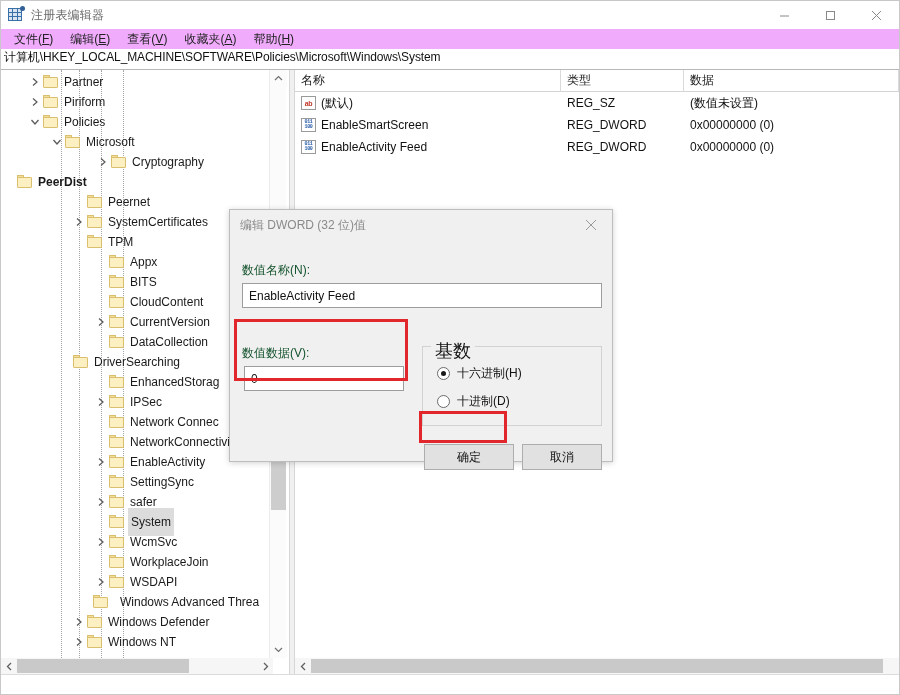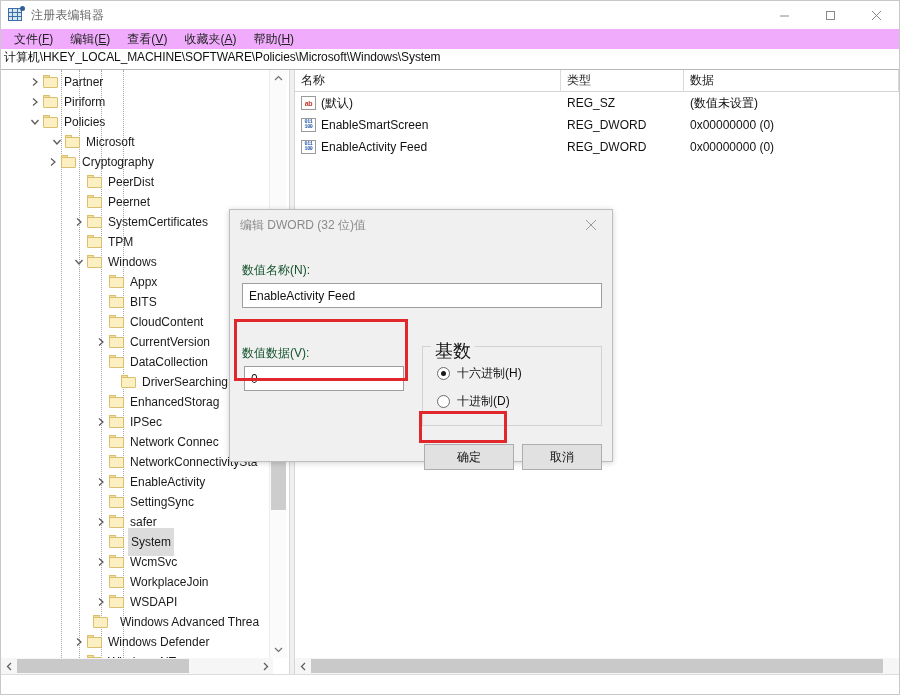--- a/index.html
+++ b/index.html
@@ -460,80 +460,68 @@
               <svg width="10" height="8" viewBox="0 0 10 8">
                 <polyline points="1.5,2 5,6 8.5,2" fill="none" stroke="currentColor" stroke-width="1.3"></polyline>
               </svg>
             </span>
             <span class="folder">
               <span class="tab"></span>
               <span class="body"></span>
             </span>
             <span class="tree-label">Microsoft</span>
           </div>
-          <div class="tree-row" style="padding-left: 44px;">
+          <div class="tree-row" style="padding-left: 94px;">
             <span class="twisty">
               <svg width="8" height="10" viewBox="0 0 8 10">
                 <polyline points="2,1.5 6,5 2,8.5" fill="none" stroke="currentColor" stroke-width="1.2"></polyline>
               </svg>
             </span>
             <span class="folder">
               <span class="tab"></span>
               <span class="body"></span>
             </span>
             <span class="tree-label">Cryptography</span>
           </div>
+          <div class="tree-row" style=" font-weight: bold;">
+            <span class="twisty"></span>
+            <span class="folder">
+              <span class="tab"></span>
+              <span class="body"></span>
+            </span>
+            <span class="tree-label">PeerDist</span>
+          </div>
           <div class="tree-row" style="padding-left: 70px;">
             <span class="twisty"></span>
             <span class="folder">
               <span class="tab"></span>
               <span class="body"></span>
             </span>
-            <span class="tree-label">PeerDist</span>
+            <span class="tree-label">Peernet</span>
           </div>
           <div class="tree-row" style="padding-left: 70px;">
-            <span class="twisty"></span>
-            <span class="folder">
-              <span class="tab"></span>
-              <span class="body"></span>
-            </span>
-            <span class="tree-label">Peernet</span>
+            <span class="twisty">
+              <svg width="8" height="10" viewBox="0 0 8 10">
+                <polyline points="2,1.5 6,5 2,8.5" fill="none" stroke="currentColor" stroke-width="1.2"></polyline>
+              </svg>
+            </span>
+            <span class="folder">
+              <span class="tab"></span>
+              <span class="body"></span>
+            </span>
+            <span class="tree-label">SystemCertificates</span>
           </div>
           <div class="tree-row" style="padding-left: 70px;">
-            <span class="twisty">
-              <svg width="8" height="10" viewBox="0 0 8 10">
-                <polyline points="2,1.5 6,5 2,8.5" fill="none" stroke="currentColor" stroke-width="1.2"></polyline>
-              </svg>
-            </span>
-            <span class="folder">
-              <span class="tab"></span>
-              <span class="body"></span>
-            </span>
-            <span class="tree-label">SystemCertificates</span>
-          </div>
-          <div class="tree-row" style="padding-left: 70px;">
             <span class="twisty"></span>
             <span class="folder">
               <span class="tab"></span>
               <span class="body"></span>
             </span>
             <span class="tree-label">TPM</span>
           </div>
-          <div class="tree-row" style="padding-left: 70px;">
-            <span class="twisty">
-              <svg width="10" height="8" viewBox="0 0 10 8">
-                <polyline points="1.5,2 5,6 8.5,2" fill="none" stroke="currentColor" stroke-width="1.3"></polyline>
-              </svg>
-            </span>
-            <span class="folder">
-              <span class="tab"></span>
-              <span class="body"></span>
-            </span>
-            <span class="tree-label">Windows</span>
-          </div>
           <div class="tree-row" style="padding-left: 92px;">
             <span class="twisty"></span>
             <span class="folder">
               <span class="tab"></span>
               <span class="body"></span>
             </span>
             <span class="tree-label">Appx</span>
           </div>
           <div class="tree-row" style="padding-left: 92px;">
             <span class="twisty"></span>
@@ -564,21 +552,21 @@
             <span class="tree-label">CurrentVersion</span>
           </div>
           <div class="tree-row" style="padding-left: 92px;">
             <span class="twisty"></span>
             <span class="folder">
               <span class="tab"></span>
               <span class="body"></span>
             </span>
             <span class="tree-label">DataCollection</span>
           </div>
-          <div class="tree-row" style="padding-left: 104px;">
+          <div class="tree-row" style="padding-left: 56px;">
             <span class="twisty"></span>
             <span class="folder">
               <span class="tab"></span>
               <span class="body"></span>
             </span>
             <span class="tree-label">DriverSearching</span>
           </div>
           <div class="tree-row" style="padding-left: 92px;">
             <span class="twisty"></span>
             <span class="folder">

